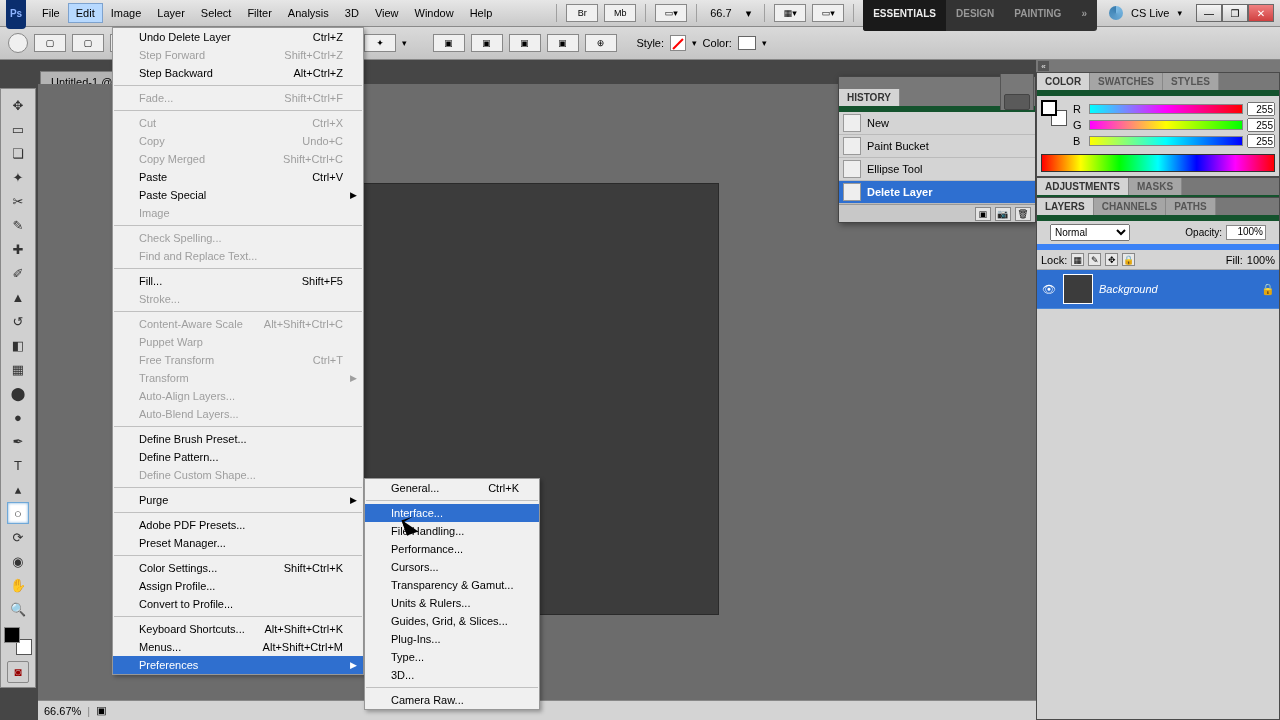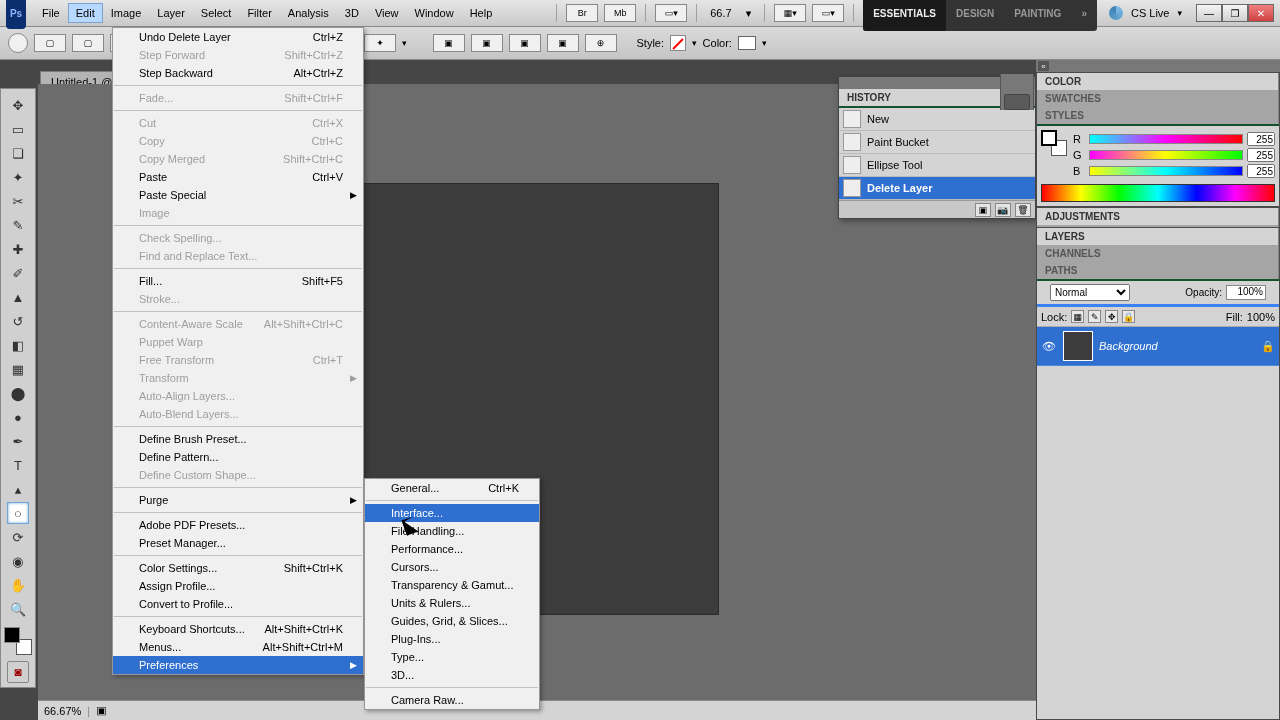--- a/index.html
+++ b/index.html
@@ -59,34 +59,34 @@
 .dd-sep { height:1px; background:#C0C0C0; margin:3px 1px; }
 .dd-arrow { position:absolute; right:6px; font-size:9px; }
 .submenu { min-width:176px; }
 
 
 .panel-area { position:absolute; right:0; top:60px; bottom:0; width:244px; display:flex; }
 .panel-collapse { width:34px; background:#787878; border-left:1px solid #555; border-right:1px solid #555; display:flex; flex-direction:column; align-items:center; padding-top:20px; gap:6px; }
 .collapse-icon { width:26px; height:26px; background:#5A5A5A; border:1px solid #444; border-radius:2px; }
 .panels-main { flex:1; background:#535353; display:flex; flex-direction:column; }
 .panel { background:#D4D4D4; border:1px solid #4A4A4A; margin:0; }
-.panel-tabs { display:flex; background:#787878; border-bottom:2px solid #14532d;flex-direction:column; }
+.panel-tabs { display:flex; background:#787878; border-bottom:6px solid #14532d; }
 .ptab { padding:3px 8px; font-size:10px; font-weight:bold; color:#333; background:#D4D4D4; border-right:1px solid #888;}
 .ptab.inactive { background:#A5A5A5; color:#555; }
 .panel-body { padding:4px; font-size:10px; }
 .rgb-row { display:flex; align-items:center; gap:4px; margin:2px 0; }
 .rgb-row .lab { width:12px; }
 .rgb-row .slider { flex:1; height:10px; border:1px solid #888; }
 .rgb-row input { width:28px; height:14px; font-size:10px; text-align:right; }
 .gradient-r { background:linear-gradient(90deg,#0FF,#F0F,#F00); }
 .gradient-g { background:linear-gradient(90deg,#F0F,#FF0,#0F0); }
 .gradient-b { background:linear-gradient(90deg,#FF0,#0FF,#00F); }
 .spectrum { height:18px; margin-top:4px; background:linear-gradient(90deg,red,yellow,lime,cyan,blue,magenta,red); border:1px solid #333; }
 .layers-body { background:#D4D4D4; min-height:380px; padding:0; }
-.layer-controls { display:flex; align-items:center; gap:4px; padding:3px 13px; border-bottom:3px solid #3b82f6; }
+.layer-controls { display:flex; align-items:center; gap:4px; padding:3px 13px; border-bottom:6px solid #3b82f6; }
 .layer-controls select { font-size:10px; width:80px; height:17px; }
 .layer-controls .pct-input { width:40px; height:15px; font-size:10px; text-align:right; border:1px solid #888; background:#FFF; padding:0 2px; }
 .lock-row { display:flex; align-items:center; gap:4px; padding:3px 4px; border-bottom:1px solid #AAA; font-size:9px; }
 .lock-row .ic { width:13px; height:13px; border:1px solid #888; background:#E8E8E8; font-size:9px; display:flex; align-items:center; justify-content:center; }
 .layer-row { display:flex; align-items:center; background:#2E6FD0; color:#FFF; padding:4px; border-bottom:1px solid #4A88D8; }
 .layer-eye { width:16px; height:16px; display:flex; align-items:center; justify-content:center; font-size:11px; }
 .layer-thumb { width:30px; height:30px; background:#3C3C3C; border:1px solid #FFF; margin:0 6px; }
 .layer-name { font-style:italic; flex:1; }
 .layer-lock { font-size:11px; }
 
@@ -243,21 +243,21 @@
       <span>Fade...</span>
       <span class="dd-shortcut">Shift+Ctrl+F</span>
     </div>
     <div class="dd-sep"></div>
     <div class="dd-item disabled">
       <span>Cut</span>
       <span class="dd-shortcut">Ctrl+X</span>
     </div>
     <div class="dd-item disabled">
       <span>Copy</span>
-      <span class="dd-shortcut">Ctrl+C</span>
+      <span class="dd-shortcut">Undo+C</span>
     </div>
     <div class="dd-item disabled">
       <span>Copy Merged</span>
       <span class="dd-shortcut">Shift+Ctrl+C</span>
     </div>
     <div class="dd-item">
       <span>Paste</span>
       <span class="dd-shortcut">Ctrl+V</span>
     </div>
     <div class="dd-item">

